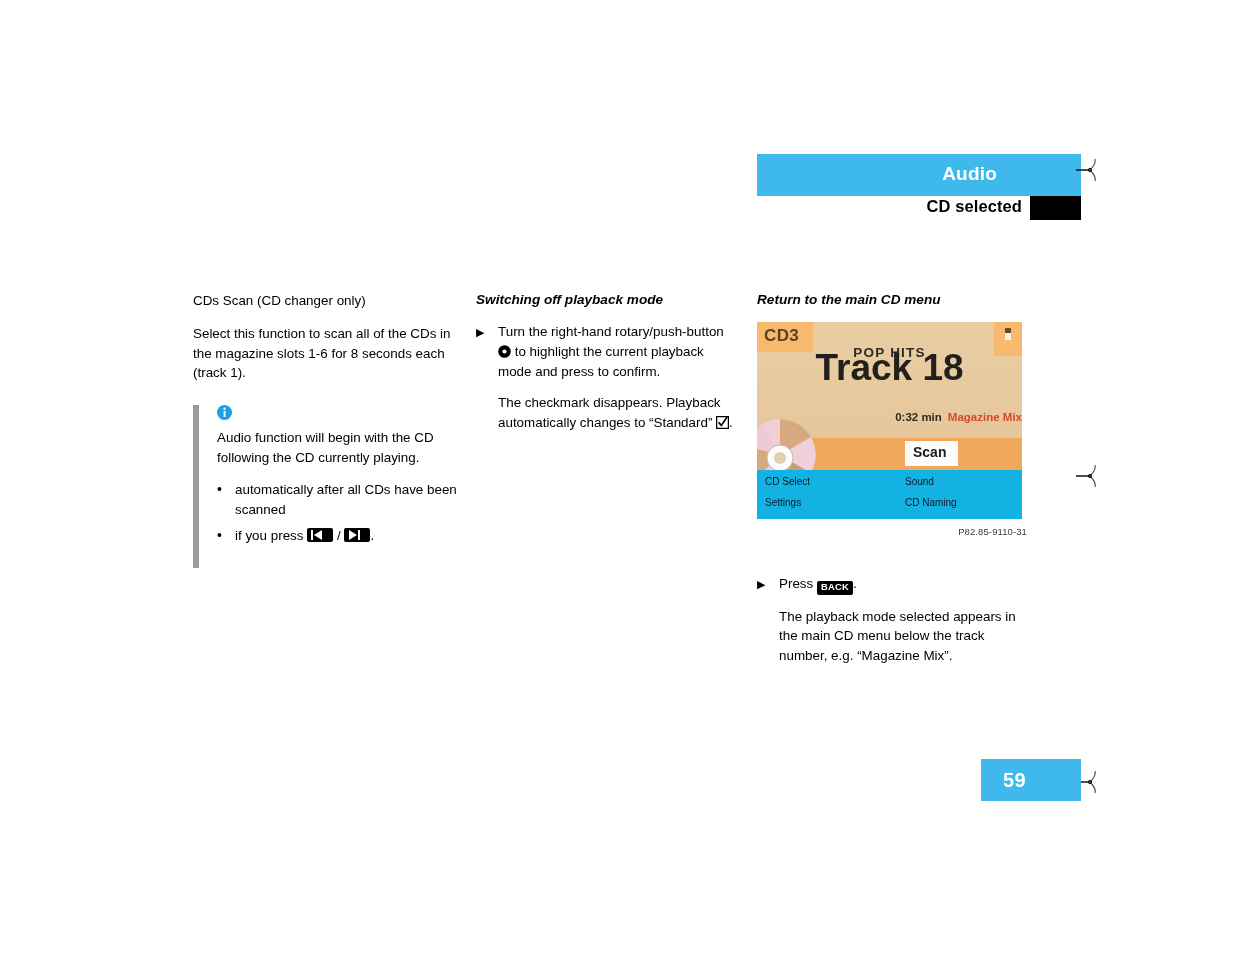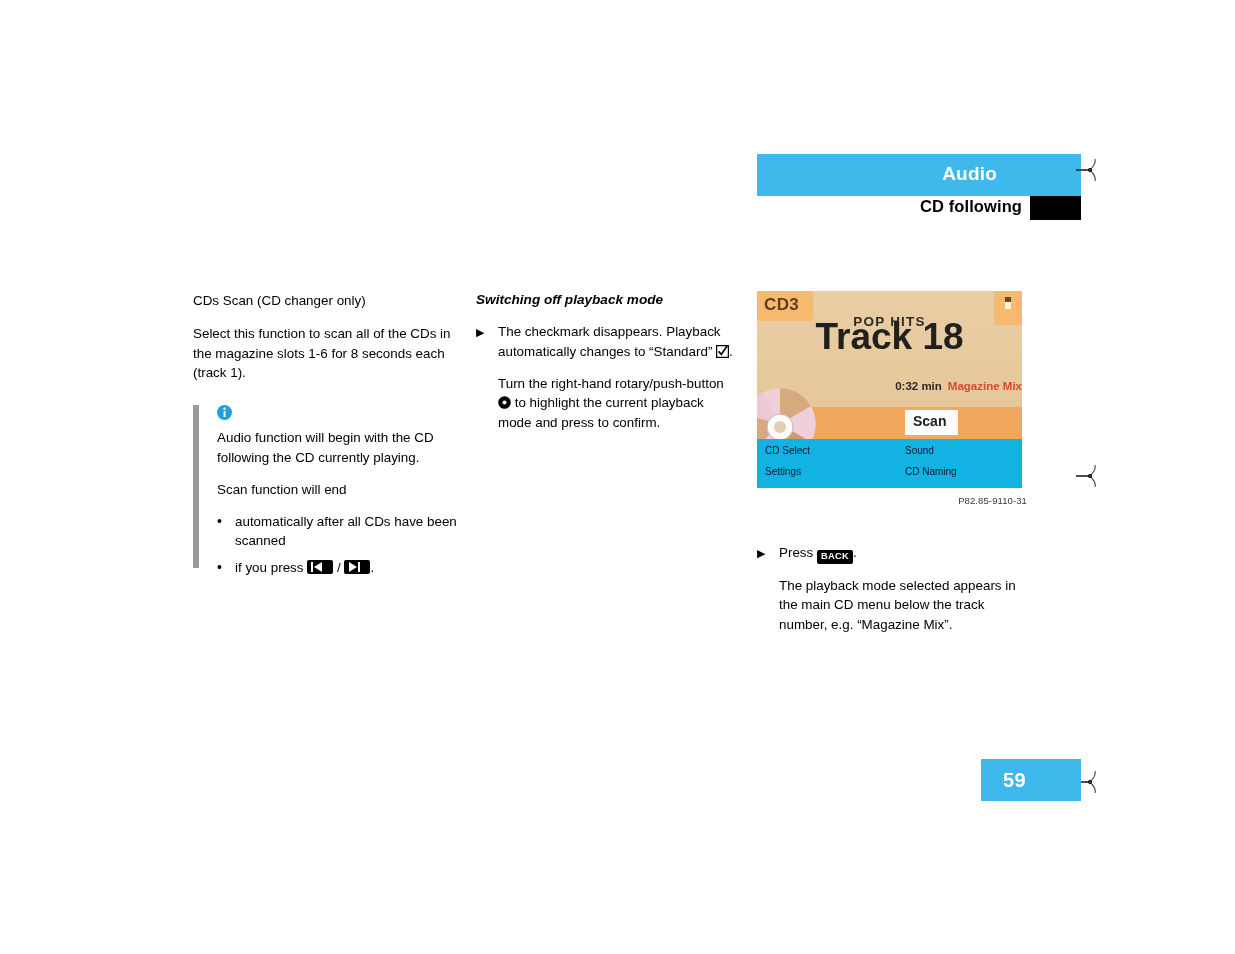--- a/index.html
+++ b/index.html
@@ -323,21 +323,21 @@
   }
 </style>
 </head>
 <body>
 
 <div id="header-band">
   <div id="header-title">Audio</div>
 </div>
 
 <div id="header-sub-row">
-  <div id="header-subtitle">CD following</div>
+  <div id="header-subtitle">CD selected</div>
   <div id="header-black-box"></div>
 </div>
 
 <div class="crop-mark" style="left:1076px; top:156px;">
   <svg width="28" height="28" viewBox="0 0 28 28">
     <path d="M0 14 H14" stroke="#000" stroke-width="1.4" fill="none"></path>
     <path d="M14 14 C18 10, 20 6, 19 3" stroke="#555" stroke-width="1.2" fill="none"></path>
     <path d="M14 14 C18 18, 20 22, 19 25" stroke="#555" stroke-width="1.2" fill="none"></path>
     <circle cx="14" cy="14" r="1.6" fill="none" stroke="#000" stroke-width="1"></circle>
   </svg>
@@ -370,21 +370,20 @@
 
     <span id="note-info-icon">
       <svg width="15" height="15" viewBox="0 0 15 15">
         <circle cx="7.5" cy="7.5" r="7.5" fill="#1ba0e0"></circle>
         <rect x="6.6" y="6" width="1.9" height="6" fill="#ffffff"></rect>
         <circle cx="7.55" cy="3.7" r="1.2" fill="#ffffff"></circle>
       </svg>
     </span>
 
     <p>Audio function will begin with the CD following the CD currently playing.</p>
-    <p>Scan function will end</p>
 
     <div class="bullet-row">
       <div class="bullet-dot">•</div>
       <div class="bullet-text">automatically after all CDs have been scanned</div>
     </div>
 
     <div class="bullet-row">
       <div class="bullet-dot">•</div>
       <div class="bullet-text">
         <span>if you press</span>
@@ -405,42 +404,43 @@
     </div>
   </div>
 </div>
 
 <div class="col" id="col-mid">
   <div class="sub-head">Switching off playback mode</div>
 
   <div class="step-row">
     <div class="step-tri">▶</div>
     <div class="step-body">
-      <p><span>The checkmark disappears. Playback automatically changes to “Standard”</span>
-        <span class="glyph-check">
-          <svg width="13" height="13" viewBox="0 0 13 13">
-            <rect x="0.6" y="0.6" width="11.8" height="11.8" fill="#fff" stroke="#000" stroke-width="1.3"></rect>
-            <path d="M2.6 6.4 L5.3 9.4 L11.2 0.8" fill="none" stroke="#000" stroke-width="1.7"></path>
-          </svg>
-        </span><span>.</span>
-      </p>
       <p><span>Turn the right-hand rotary/push-button</span>
         <span class="glyph-rotary">
           <svg width="13" height="13" viewBox="0 0 13 13">
             <circle cx="6.5" cy="6.5" r="6.3" fill="#000"></circle>
             <circle cx="6.5" cy="6.5" r="2.1" fill="#fff"></circle>
           </svg>
         </span>
         <span>to highlight the current playback mode and press to confirm.</span>
       </p>
+      <p><span>The checkmark disappears. Playback automatically changes to “Standard”</span>
+        <span class="glyph-check">
+          <svg width="13" height="13" viewBox="0 0 13 13">
+            <rect x="0.6" y="0.6" width="11.8" height="11.8" fill="#fff" stroke="#000" stroke-width="1.3"></rect>
+            <path d="M2.6 6.4 L5.3 9.4 L11.2 0.8" fill="none" stroke="#000" stroke-width="1.7"></path>
+          </svg>
+        </span><span>.</span>
+      </p>
     </div>
   </div>
 </div>
 
 <div class="col" id="col-right">
+  <div class="sub-head">Return to the main CD menu</div>
 
   <div id="cd-figure">
 
     <div id="cd-display">
       <div id="cd-bg-top"></div>
       <div id="cd-orange-strip"></div>
 
       <div id="cd-disc">
         <svg width="74" height="74" viewBox="0 0 74 74">
           <defs>

